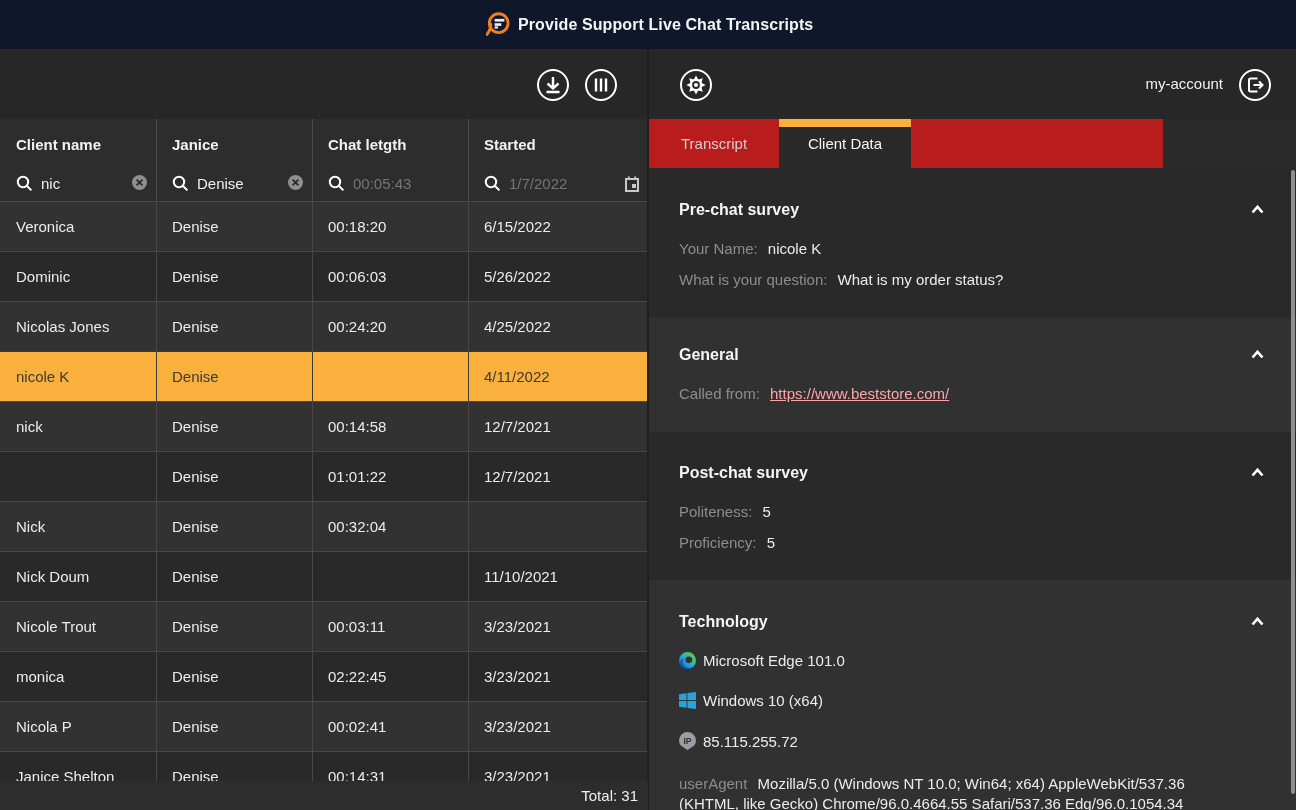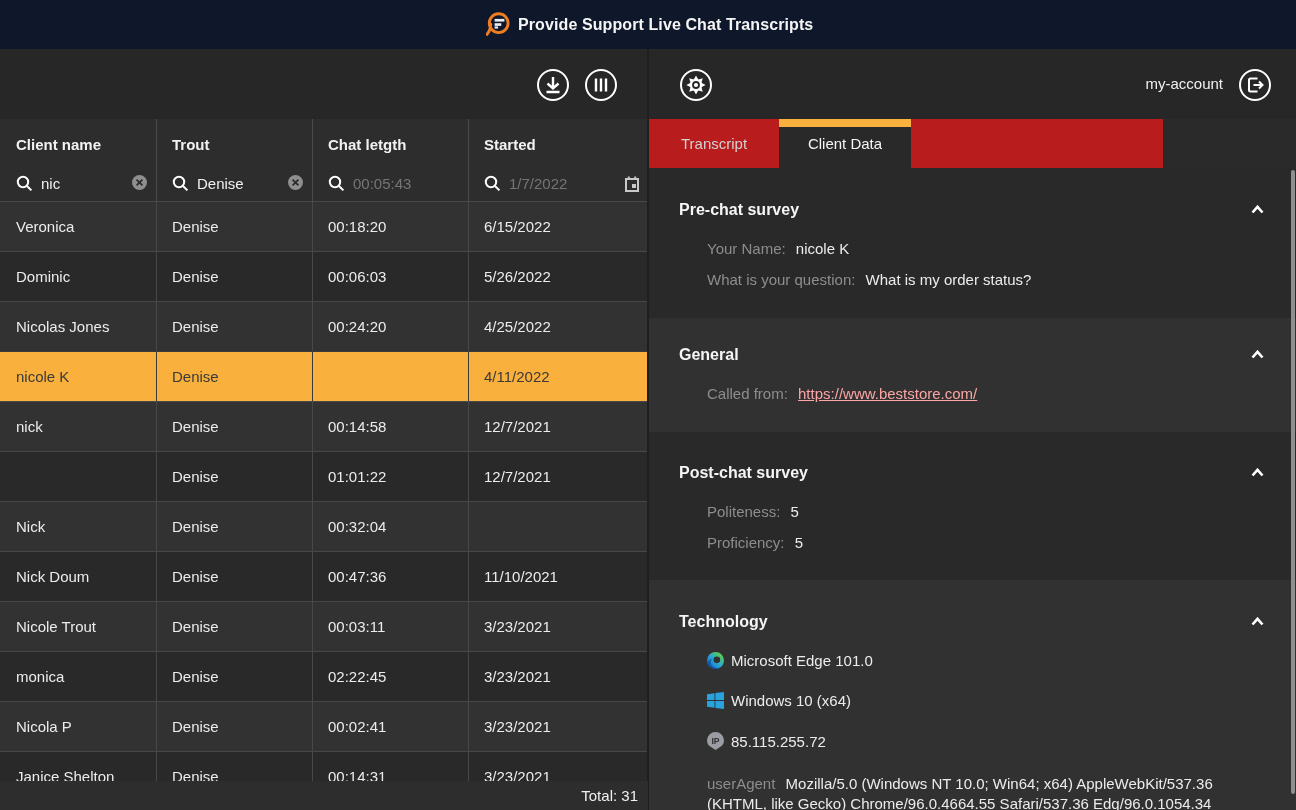--- a/index.html
+++ b/index.html
@@ -46,21 +46,21 @@
   #tab1 { left:0px; width:130px; color:#d2d2d2; }
   #tab2 { left:130px; width:132px; background:#292929; color:#f5f5f5; }
 
   .sec { position:absolute; left:649px; width:647px; }
   .sd { background:#292929; }
   .sl { background:#313131; }
   .stitle { position:absolute; left:30px; font-size:16px; font-weight:bold; color:#f5f5f5; }
   .chev { position:absolute; right:32px; }
   .lbl { color:#8d8d8d; font-size:15px; }
   .val { color:#ececec; font-size:15px; }
-  .srow { position:absolute; left:30px; font-size:15px;margin-left:28px; }
+  .srow { position:absolute; left:30px; font-size:15px; }
 
   a.link { color:#fca5a5; }
 
   
   #sbar { left:1291px; top:170px; width:4px; height:624px; background:#8f8f8f; border-radius:2px; z-index:9; }
 </style>
 </head>
 <body>
 
 <div id="hdr" class="abs">
@@ -80,21 +80,21 @@
     <path d="M16 8 v10 M10.5 14.5 L16 19.5 L21.5 14.5 M9.5 23 h13" fill="none" stroke="#fff" stroke-width="2.4"></path>
   </svg>
   <svg class="abs" style="left:585px;top:20px" width="32" height="32" viewBox="0 0 32 32">
     <circle cx="16" cy="16" r="15" fill="none" stroke="#fff" stroke-width="2"></circle>
     <path d="M11 9.5 v13 M16 9.5 v13 M21 9.5 v13" fill="none" stroke="#fff" stroke-width="2.4"></path>
   </svg>
 </div>
 
 <div id="thead" class="abs">
   <span class="htitle" style="left:16px">Client name</span>
-  <span class="htitle" style="left:172px">Trout</span>
+  <span class="htitle" style="left:172px">Janice</span>
   <span class="htitle" style="left:328px">Chat letgth</span>
   <span class="htitle" style="left:484px">Started</span>
 
   <div class="frow" style="left:16px">
     <svg width="17" height="17" viewBox="0 0 17 17">
         <circle cx="7" cy="7" r="5.2" fill="none" stroke="#fff" stroke-width="2"></circle>
         <path d="M11 11 L15.4 15.4" stroke="#fff" stroke-width="2"></path>
       </svg>
     <span class="ftext">nic</span>
   </div>
@@ -196,21 +196,20 @@
       <div class="c c1">Nick</div>
       <div class="c c2">Denise</div>
       <div class="c c3">00:32:04</div>
       <div class="vs" style="left:155.5px"></div>
       <div class="vs" style="left:311.5px"></div>
       <div class="vs" style="left:467.5px"></div>
     </div>
     <div class="row rd" style="top:350px">
       <div class="c c1">Nick Doum</div>
       <div class="c c2">Denise</div>
-      <div class="c c3">00:47:36</div>
       <div class="c c4">11/10/2021</div>
       <div class="vs" style="left:155.5px"></div>
       <div class="vs" style="left:311.5px"></div>
       <div class="vs" style="left:467.5px"></div>
     </div>
     <div class="row rl" style="top:400px">
       <div class="c c1">Nicole Trout</div>
       <div class="c c2">Denise</div>
       <div class="c c3">00:03:11</div>
       <div class="c c4">3/23/2021</div>

